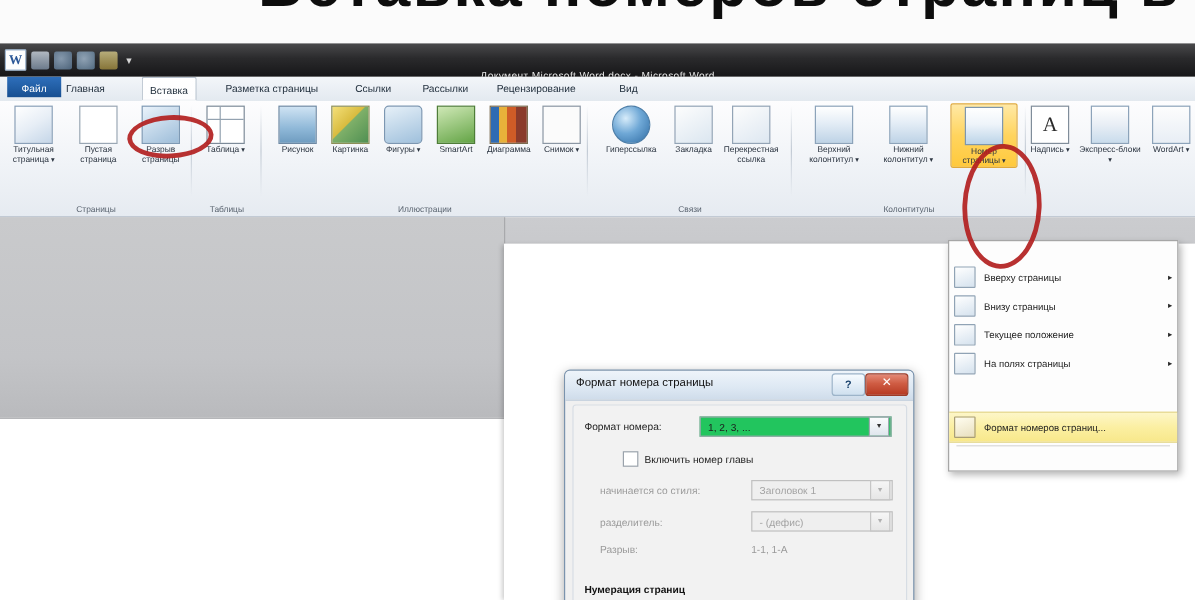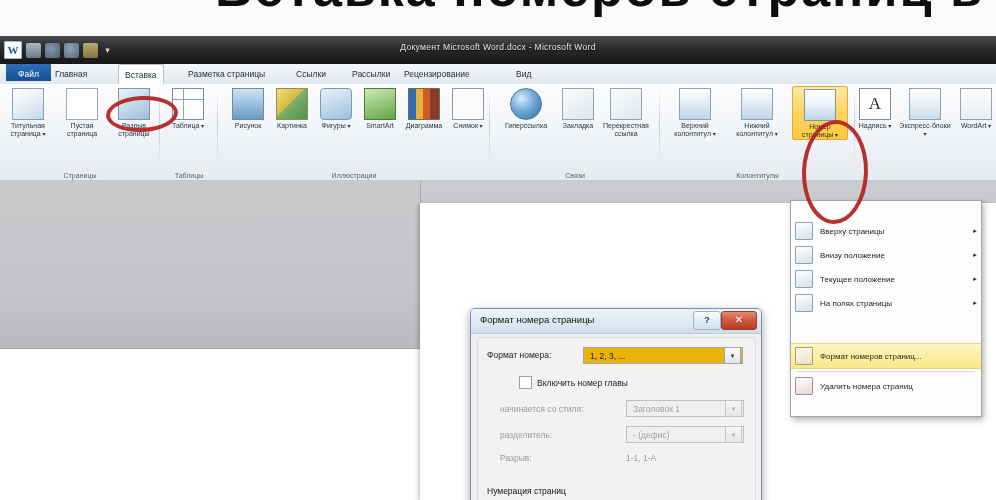--- a/index.html
+++ b/index.html
@@ -27,21 +27,21 @@
     overflow:hidden;background:#fff;
   }
 
   
   .titlebar{
     position:absolute;left:0;top:0;width:996px;height:28px;
     background:linear-gradient(180deg,#4a4a4c 0%,#2a2a2c 45%,#161618 100%);
     overflow:hidden;
   }
   .titlebar .tb-title{
-    position:absolute;left:0;top:6px;width:996px;text-align:center;
+    position:absolute;left:0;top:22px;width:996px;text-align:center;
     font-size:8.5px;color:#e8e8e8;letter-spacing:.3px;
     text-shadow:0 1px 1px rgba(0,0,0,.9);
     filter:blur(.35px);
   }
   .qat{
     position:absolute;left:4px;top:2px;height:24px;display:flex;align-items:center;gap:4px;
   }
   .qat .wlogo{
     width:16px;height:16px;background:#fdfdfd;border:1px solid #9fb6cf;
     border-radius:1px;display:flex;align-items:center;justify-content:center;
@@ -224,39 +224,39 @@
     font-size:10px;color:#fff;text-align:center;line-height:16px;font-weight:bold;
   }
   .dialog .dlg-body{
     position:absolute;left:6px;top:28px;width:277px;height:206px;
     background:#f2f2f2;border:1px solid #d7dde4;border-radius:3px;
   }
   .row{position:absolute;display:flex;align-items:center;}
   .lbl{font-size:8.5px;color:#1c1c1c;filter:blur(.3px);}
   .lbl.dim{color:#9a9a9a;}
   .combo{
-    position:relative;height:17px;background:#eab308;border:1px solid #9fa7b0;
+    position:relative;height:17px;background:#22c55e;border:1px solid #9fa7b0;
     display:flex;align-items:center;box-sizing:border-box;
   }
   .combo.dim{background:#efefef;border-color:#c0c0c0;}
   .combo .cval{
     padding-left:6px;font-size:8.5px;color:#1c1c1c;flex:1;filter:blur(.3px);
   }
   .combo.dim .cval{color:#a3a3a3;}
   .combo .cbtn{
     width:15px;height:15px;margin-right:1px;flex:0 0 15px;
     background:linear-gradient(180deg,#fbfcfd,#dfe6ed);
     border:1px solid #9fa7b0;display:flex;align-items:center;justify-content:center;
     font-size:6px;color:#333;
   }
   .combo.dim .cbtn{background:linear-gradient(180deg,#f6f6f6,#e6e6e6);border-color:#c6c6c6;color:#b0b0b0;}
   .chk{
     width:11px;height:11px;background:#fff;border:1px solid #9aa2ab;flex:0 0 11px;margin-right:5px;
   }
-  .grp-title{font-size:8.5px;color:#111;font-weight:normal;filter:blur(.3px);}
+  .grp-title{font-size:8.5px;color:#111;font-weight:bold;filter:blur(.3px);}
 </style>
 </head>
 <body>
 
 <div class="top-crop">
   <div class="crop-text">Вставка номеров страниц в Word</div>
 </div>
 
 <div class="word-window">
 
@@ -272,21 +272,21 @@
     <div class="tb-title">Документ Microsoft Word.docx - Microsoft Word</div>
   </div>
 
   <div class="tabstrip">
     <div class="tab-file">Файл</div>
     <div class="tab" style="left:55px">Главная</div>
     <div class="tab active" style="left:118px">Вставка</div>
     <div class="tab" style="left:188px">Разметка страницы</div>
     <div class="tab" style="left:296px">Ссылки</div>
     <div class="tab" style="left:352px">Рассылки</div>
-    <div class="tab" style="left:404px">Рецензирование</div>
+    <div class="tab" style="left:414px">Рецензирование</div>
     <div class="tab" style="left:516px">Вид</div>
   </div>
 
   <div class="ribbon">
 
     <div class="rgroup" style="left:0;width:160px">
       <div class="glabel">Страницы</div>
         <div class="gsep"></div>
     </div>
     <div class="rgroup" style="left:160px;width:58px">
@@ -395,44 +395,39 @@
   </div>
 
   <div class="menu">
     <div class="mi">
       <div class="mico"></div>
       <div class="mlbl">Вверху страницы</div>
       <div class="marrow">▸</div>
     </div>
     <div class="mi">
       <div class="mico"></div>
-      <div class="mlbl">Внизу положение</div>
+      <div class="mlbl">Внизу страницы</div>
       <div class="marrow">▸</div>
     </div>
     <div class="mi">
       <div class="mico"></div>
       <div class="mlbl">Текущее положение</div>
       <div class="marrow">▸</div>
     </div>
     <div class="mi">
       <div class="mico"></div>
       <div class="mlbl">На полях страницы</div>
       <div class="marrow">▸</div>
     </div>
     <div class="mi sel">
       <div class="mico fmt"></div>
       <div class="mlbl">Формат номеров страниц...</div>
       <div class="marrow"></div>
     </div>
     <div class="msep"></div>
-    <div class="mi">
-      <div class="mico del"></div>
-      <div class="mlbl">Удалить номера страниц</div>
-      <div class="marrow"></div>
-    </div>
   </div>
 
   <div class="ellipse" id="ellipse-tab"></div>
   <div class="ellipse" id="ellipse-pagenum"></div>
 
   <div class="dialog">
     <div class="dlg-tb">
       <div class="dlg-title">Формат номера страницы</div>
       <div class="dlg-help">?</div>
       <div class="dlg-close">✕</div>

